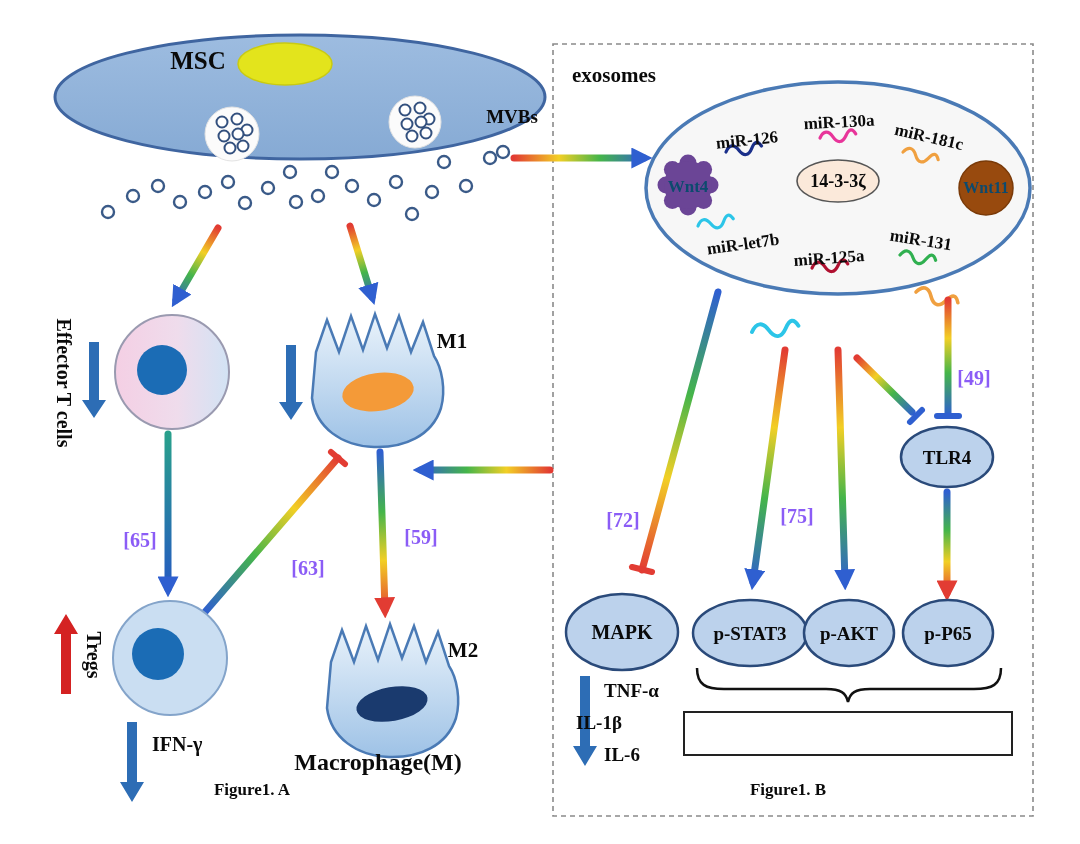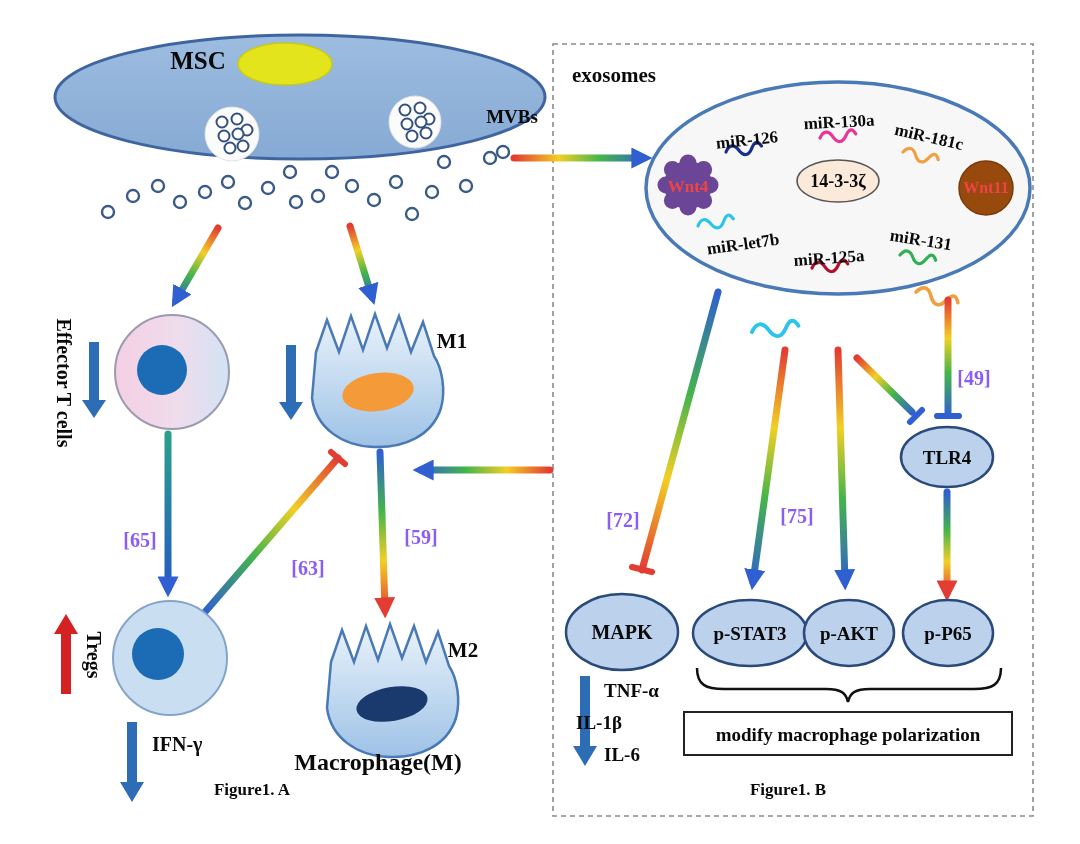--- a/index.html
+++ b/index.html
@@ -3,21 +3,21 @@
 <meta charset="utf-8">
 <style>
   html,body{margin:0;padding:0;background:#fff}
   .stage{position:relative;width:1080px;height:844px;background:#ffffff;overflow:hidden;
          font-family:"Liberation Serif", serif;padding-left:32px;}
   .stage svg{position:absolute;left:0;top:0}
   .lbl{position:absolute;font-weight:bold;color:#0a0a0a;white-space:nowrap;
        transform:translate(-50%,-50%);line-height:1;}
   .vert{writing-mode:vertical-rl;}
   .ref{color:#8b5cf6;}
-  .white{color:#ef4444;}
+  .white{color:#0c4a6e;}
   .la{transform:translate(0,-50%);font-family:Liberation Serif, serif;}
 </style>
 </head>
 <body>
 
 <div class="stage">
 
 <svg width="1080" height="844" viewBox="0 0 1080 844">
   <defs>
     <linearGradient id="cellfill" x1="0" y1="0" x2="0" y2="1">
@@ -293,16 +293,15 @@
 <div class="lbl" style="left:947px;top:457px;font-size:19px">TLR4</div>
 <div class="lbl" style="left:622px;top:632px;font-size:20px">MAPK</div>
 <div class="lbl" style="left:750px;top:633px;font-size:19px">p-STAT3</div>
 <div class="lbl" style="left:849px;top:633px;font-size:19px">p-AKT</div>
 <div class="lbl" style="left:948px;top:633px;font-size:19px">p-P65</div>
 
 <div class="lbl la" style="left:604px;top:690px;font-size:19px">TNF-α</div>
 <div class="lbl la" style="left:576px;top:722px;font-size:19px">IL-1β</div>
 <div class="lbl la" style="left:604px;top:754px;font-size:19px">IL-6</div>
 
-<div class="lbl" style="left:848px;top:734px;font-size:19px">modify macrophage polarization</div>
 <div class="lbl" style="left:788px;top:789px;font-size:17px">Figure1. B</div>
 
 </div>
 
 </body></html>

